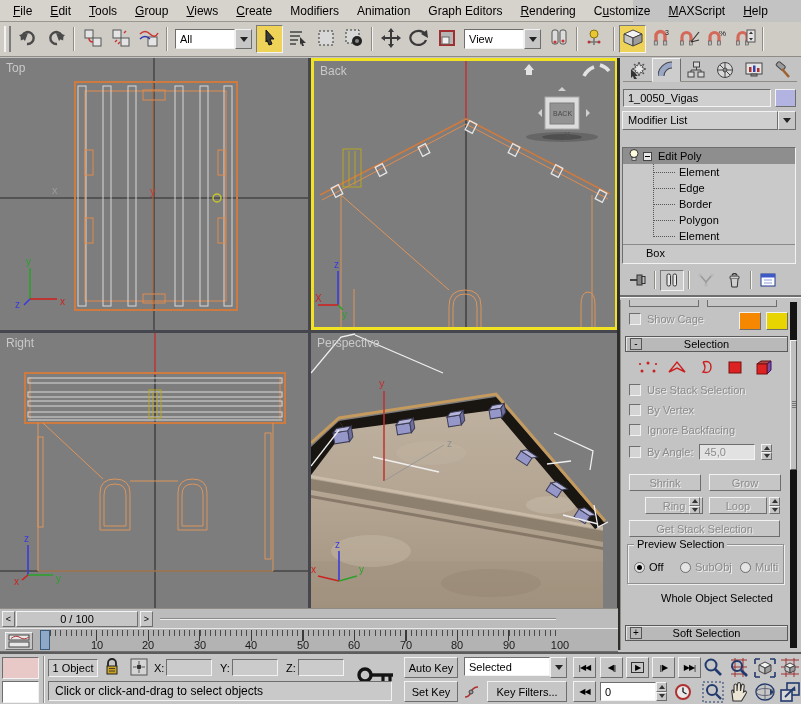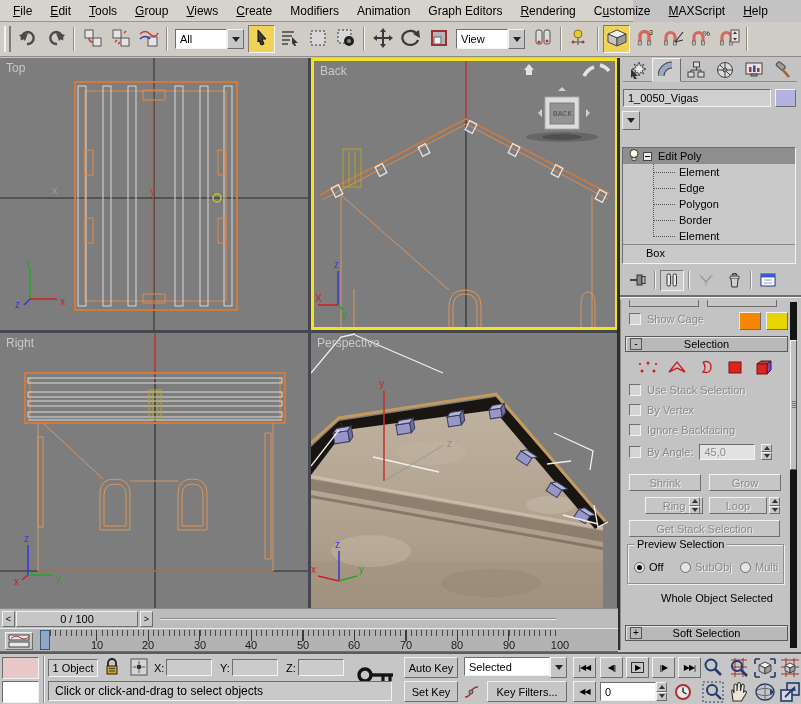--- a/index.html
+++ b/index.html
@@ -14,21 +14,21 @@
   .menu-item u{text-decoration:underline;}
   
   .toolbar{position:absolute;left:0;top:22px;width:801px;height:35px;background:#cfccc6;
            border-bottom:1px solid #8f8c86;display:flex;align-items:center;gap:1px;padding-left:2px;}
   .tb-handle{width:7px;height:26px;border-left:2px solid #f2f2f2;border-right:2px solid #7b7b7b;margin:0 2px;}
   .tb-sep{width:2px;height:24px;border-left:1px solid #8f8c86;border-right:1px solid #f2f2f2;margin:0 3px;}
   .tb-btn{width:27px;height:28px;display:flex;align-items:center;justify-content:center;background:transparent;}
   .tb-btn.active{background:#eed358;border:1px solid;border-color:#7b7b7b #f4f4f4 #f4f4f4 #7b7b7b;}
   .combo{display:flex;height:20px;margin:0 3px;}
   .combo-field{background:#fff;border:1px solid;border-color:#6e6e6e #f2f2f2 #f2f2f2 #6e6e6e;
-               width:52px;padding:3px 4px;font-size:11px;}
+               width:60px;padding:3px 4px;font-size:11px;}
   .combo-arrow{width:17px;background:#c6c6c6;border:1px solid;border-color:#f2f2f2 #6e6e6e #6e6e6e #f2f2f2;
                display:flex;align-items:center;justify-content:center;}
   .arr-down{width:0;height:0;border:4px solid transparent;border-top:5px solid #222;margin-top:4px;}
   
   .viewports{position:absolute;left:0;top:58px;width:618px;height:550px;background:#46464e;}
   .vp{position:absolute;background:#7d7d7d;overflow:hidden;}
   .vp-label{position:absolute;left:6px;top:3px;color:#c9c9c9;font-size:12px;z-index:5;}
   .vp-tl{left:0;top:0;width:308px;height:272px;}
   .vp-tr{left:311px;top:0;width:307px;height:272px;border:3px solid #f2e224;}
   .vp-bl{left:0;top:275px;width:308px;height:275px;}
@@ -568,20 +568,21 @@
             <rect x="2" y="2" width="9" height="5" rx="1.5" transform="rotate(40 6 5)" fill="#9c9c9c" stroke="#444"></rect>
             <line x1="8" y1="8" x2="15" y2="16" stroke="#a0622d" stroke-width="2.5"></line>
           </svg>
         </div>
     </div>
 
     <div class="name-field"><span>1_0050_Vigas</span></div>
     <div class="obj-color"></div>
 
     <div class="mod-combo">
+      <div class="mc-field">Modifier List</div>
       <div class="mc-arrow">
           <span class="arr-down"></span>
         </div>
     </div>
 
     <div class="stackbox">
       <div class="tree-vline"></div>
       <div class="stk-row stk-sel">
         <span class="stk-bulb"><svg width="10" height="13">
               <circle cx="5" cy="4.5" r="4" fill="#fffbe0" stroke="#333"></circle>
@@ -593,25 +594,25 @@
       <div class="stk-row stk-child">
           <span class="stk-dots"></span>
           <span>Element</span>
         </div>
       <div class="stk-row stk-child">
           <span class="stk-dots"></span>
           <span>Edge</span>
         </div>
       <div class="stk-row stk-child">
           <span class="stk-dots"></span>
-          <span>Polygon</span>
+          <span>Border</span>
         </div>
       <div class="stk-row stk-child">
           <span class="stk-dots"></span>
-          <span>Border</span>
+          <span>Polygon</span>
         </div>
       <div class="stk-row stk-child">
           <span class="stk-dots"></span>
           <span>Element</span>
         </div>
       <div class="stk-row stk-base">
           <span>Box</span>
         </div>
     </div>
 

